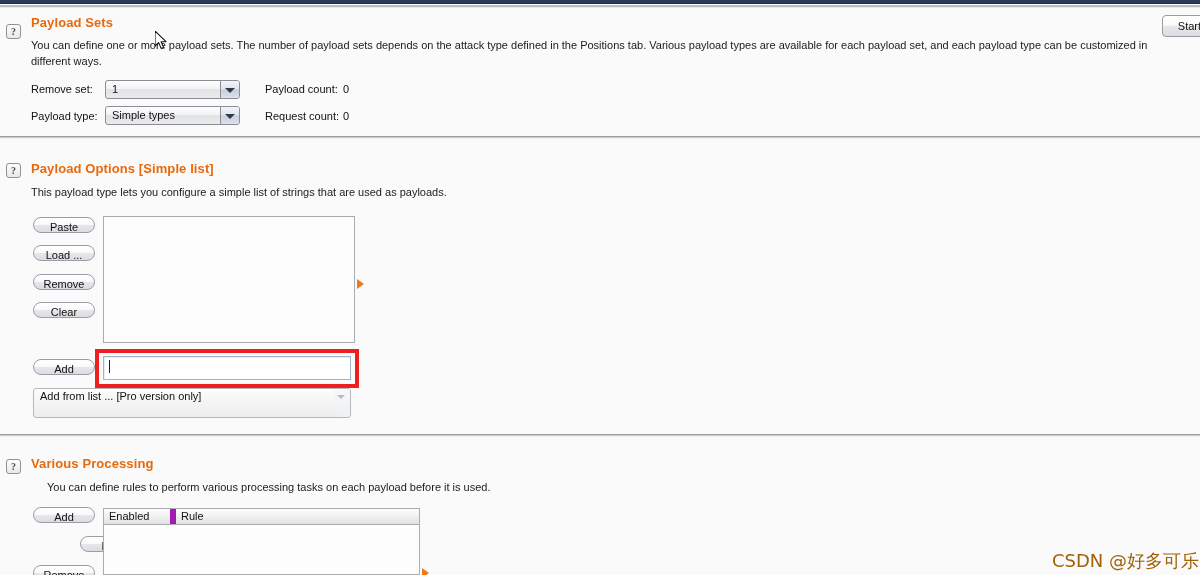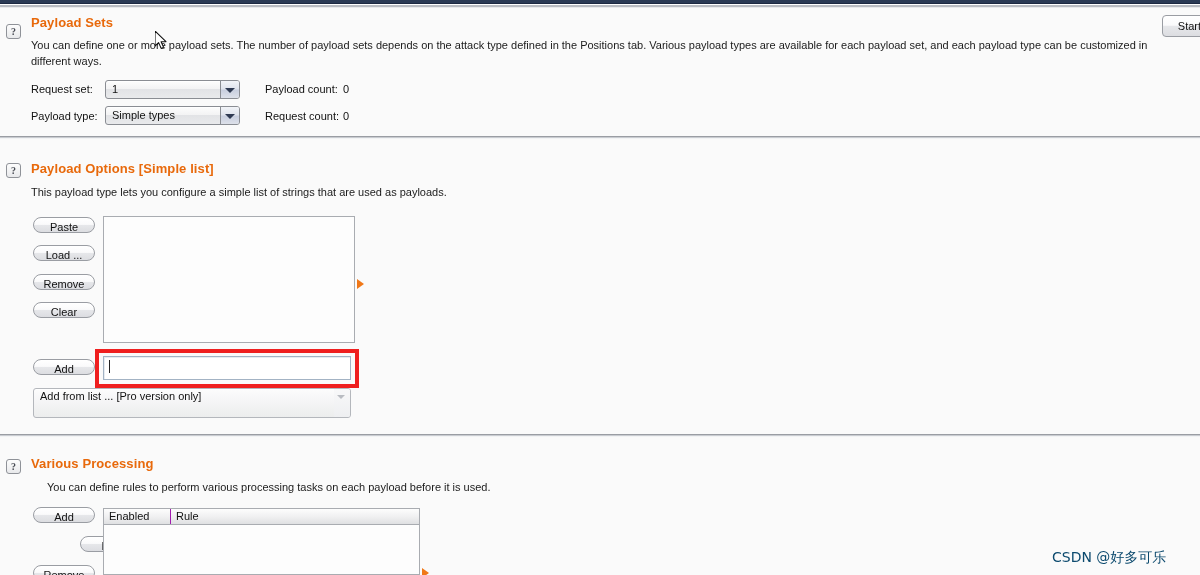--- a/index.html
+++ b/index.html
@@ -216,41 +216,41 @@
     position: absolute;
     top: 0;
     height: 15px;
     line-height: 15px;
     font-size: 11px;
     color: #111;
     padding-left: 5px;
     box-sizing: border-box;
     white-space: nowrap;
   }
-  .tbl-th.sep { border-left: 1px solid #a21caf; }
+  .tbl-th.sep { border-left: 6px solid #a21caf; }
 
   
   .cursor {
     position: absolute;
     pointer-events: none;
   }
 
   
   .redbox {
     position: absolute;
     box-sizing: border-box;
     border: 4px solid #ef1f1f;
     background: transparent;
   }
 
   
   .watermark {
     position: absolute;
-    font-size: 14px;
-    color: #0c4a6e;
+    font-size: 18px;
+    color: #a16207;
     white-space: nowrap;
     font-family: "DejaVu Sans", sans-serif;
   }
 </style>
 </head>
 <body>
 
 <div class="top-chrome">
   <div class="navy"></div>
   <div class="navy2"></div>
@@ -258,21 +258,21 @@
   <div class="gray2"></div>
   <div class="gray3"></div>
 </div>
 
 <div class="help-icon" style="left:6px; top:24px;">?</div>
 
 <div class="sect-title" style="left:31px; top:15px;">Payload Sets</div>
 
 <div class="sect-desc" style="left:31px; top:37px; width:1120px;">You can define one or more payload sets. The number of payload sets depends on the attack type defined in the Positions tab. Various payload types are available for each payload set, and each payload type can be customized in different ways.</div>
 
-<div class="lbl" style="left:31px; top:83px;">Request set:</div>
+<div class="lbl" style="left:31px; top:83px;">Remove set:</div>
 
 <div class="combo" style="left:105px; top:80px; width:135px;">
   <span class="combo-text">1</span>
   <span class="combo-arrow">
       <i></i>
     </span>
 </div>
 
 <div class="lbl" style="left:265px; top:83px;">Payload count:</div>
 <div class="lbl" style="left:343px; top:83px;">0</div>

